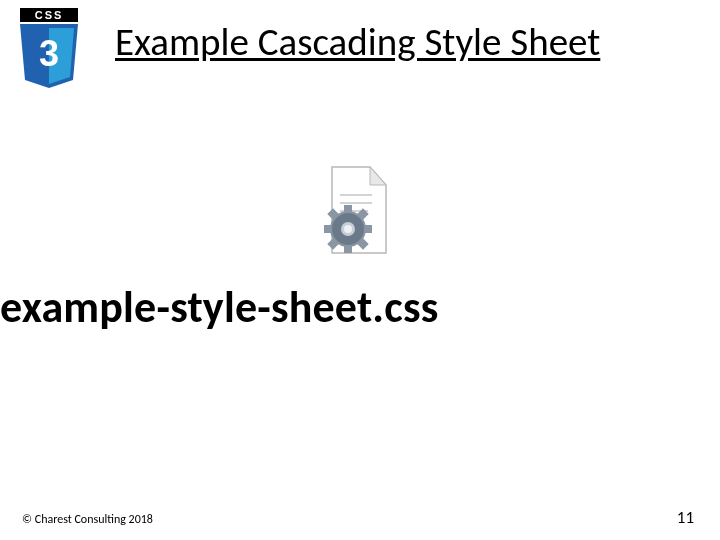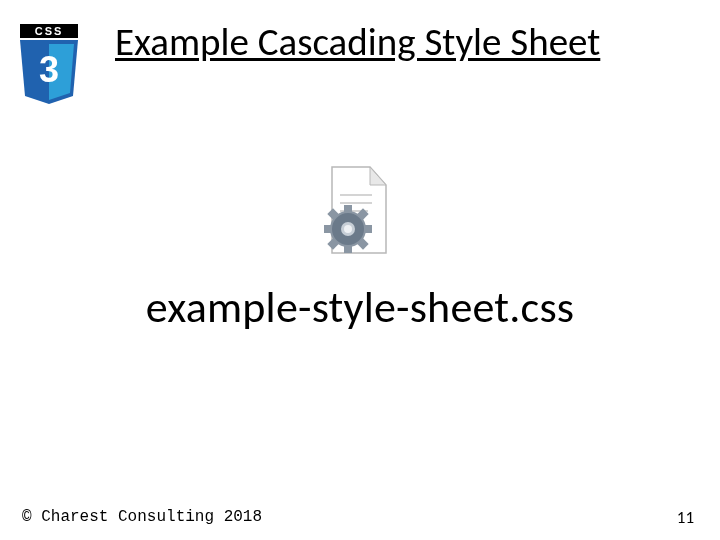--- a/index.html
+++ b/index.html
@@ -10,21 +10,20 @@
     font-family: Calibri, "Segoe UI", Arial, sans-serif;
     position: relative;
     overflow: hidden;
   }
   .css3-logo {
     position: absolute;
     top: 8px;
     left: 14px;
     width: 70px;
     height: 82px;
-    margin-top: 16px;
   }
   .slide-title {
     position: absolute;
     top: 18px;
     left: 115px;
     font-size: 39px;
     color: #000;
     font-weight: 400;
     text-decoration: underline;
     text-underline-offset: 3px;
@@ -34,33 +33,32 @@
     top: 165px;
     left: 322px;
     width: 72px;
     height: 92px;
   }
   .file-label {
     position: absolute;
     top: 280px;
     left: 0;
     width: 720px;
-    text-align: center;
+    text-align: left;
     font-size: 44px;
     color: #000;
-    font-weight: 400;
+    font-weight: 700;
     letter-spacing: 0.2px;
   }
   .footer-left {
     position: absolute;
     bottom: 14px;
     left: 22px;
-    font-size: 16px;
+    font-size: 12px;
     color: #000;
-    font-family: Liberation Mono, monospace;
   }
   .footer-right {
     position: absolute;
     bottom: 12px;
     right: 26px;
     font-size: 17px;
     color: #000;
   }
 </style>
 </head>

